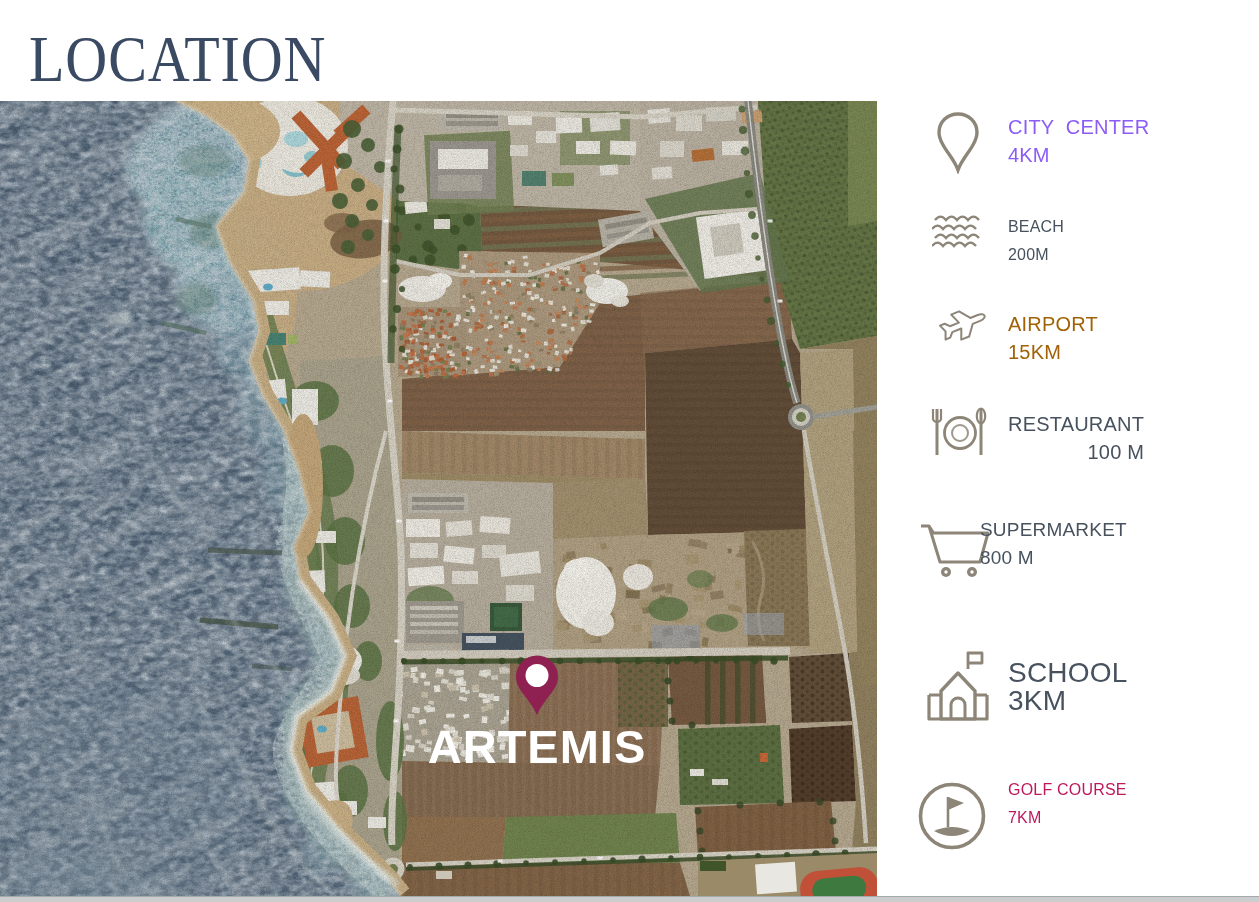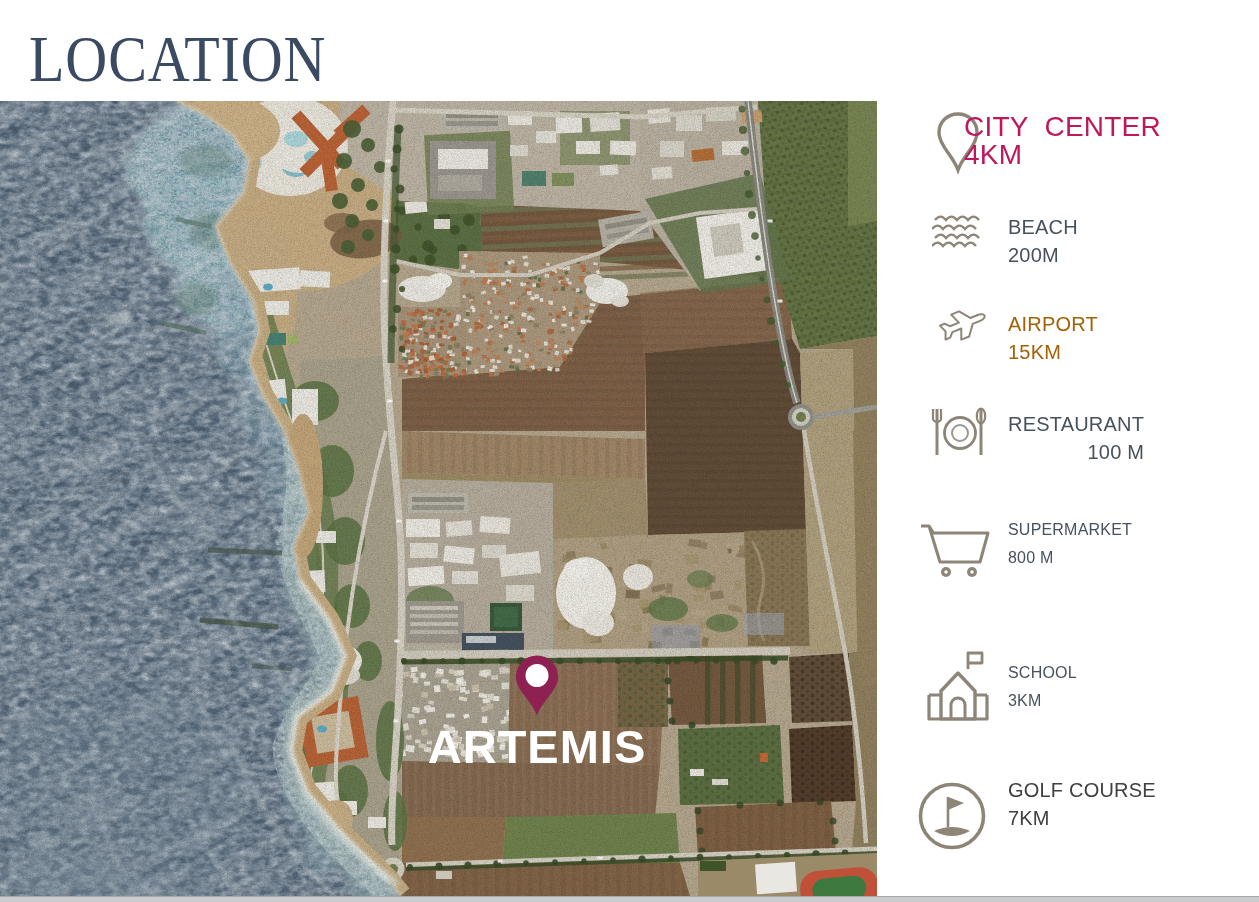--- a/index.html
+++ b/index.html
@@ -1098,28 +1098,28 @@
       <g>
 <path d="M537,614 C529,596 516,589.5 516,575.5 A21,21 0 1 1 558,575.5 C558,589.5 545,596 537,614 Z" fill="#8e2052"></path>
 <circle cx="537" cy="574.5" r="11.5" fill="#ffffff"></circle>
 </g>
       <text x="537" y="662" text-anchor="middle" font-family="Liberation Sans, sans-serif" font-size="47" font-weight="bold" fill="#ffffff" letter-spacing="1">ARTEMIS</text>
     </svg></div>
 <div class="bbar"></div>
 <div style="position:absolute;left:936px;top:111px;"><svg width="44" height="63" viewBox="0 0 44 63">
       <path d="M22,59 C18.5,49 11,41.5 6.8,33.5 C4.2,28.8 3,25.2 3,21.5 C3,10.8 11.3,3 22,3 C32.7,3 41,10.8 41,21.5 C41,25.2 39.8,28.8 37.2,33.5 C33,41.5 25.5,49 22,59 Z" fill="none" stroke="#8d8678" stroke-width="3.4"></path>
     </svg></div>
-<div style="position:absolute;left:964px;top:113px;font-size:28px;line-height:28px;color:#be185d;letter-spacing:0.2px;">CITY&nbsp; CENTER<br>4KM</div>
+<div style="position:absolute;left:1008px;top:113px;font-size:20px;line-height:28px;color:#8b5cf6;letter-spacing:0.2px;">CITY&nbsp; CENTER<br>4KM</div>
 <div style="position:absolute;left:932px;top:213px;"><svg width="52" height="40" viewBox="0 0 52 40">
       <path d="M3,7 q5.5,-6.8 11,0 q5.5,-6.8 11,0 q5.5,-6.8 11,0 q5.5,-6.8 11,0" fill="none" stroke="#8d8678" stroke-width="2.4"></path>
       <path d="M0,16 q5.5,-6.8 11,0 q5.5,-6.8 11,0 q5.5,-6.8 11,0 q5.5,-6.8 11,0" fill="none" stroke="#8d8678" stroke-width="2.4"></path>
       <path d="M3,25 q5.5,-6.8 11,0 q5.5,-6.8 11,0 q5.5,-6.8 11,0 q5.5,-6.8 11,0" fill="none" stroke="#8d8678" stroke-width="2.4"></path>
       <path d="M0,33 q5.5,-6.8 11,0 q5.5,-6.8 11,0 q5.5,-6.8 11,0 q5.5,-6.8 11,0" fill="none" stroke="#8d8678" stroke-width="2.4"></path>
     </svg></div>
-<div style="position:absolute;left:1008px;top:213px;font-size:20px;line-height:28px;color:#47525e;letter-spacing:0.2px;">BEACH<br>200M</div>
+<div style="position:absolute;left:1008px;top:213px;font-size:16px;line-height:28px;color:#47525e;letter-spacing:0.2px;">BEACH<br>200M</div>
 <div style="position:absolute;left:932px;top:299px;"><svg width="54" height="54" viewBox="0 0 54 54">
       <g transform="translate(27,27) rotate(-22)">
         <path d="M -3 -13.5 L 5.5 -13.5 L 13.5 -3.2 L 21.5 -3.2 C 25.5 -3.2 27.5 -1.4 27.5 0 C 27.5 1.4 25.5 3.2 21.5 3.2 L 13.5 3.2 L 5.5 13.5 L -3 13.5 L 1.2 3.2 L -8.5 3.2 L -12.5 7.5 L -17.5 7.5 L -14.5 0 L -17.5 -7.5 L -12.5 -7.5 L -8.5 -3.2 L 1.2 -3.2 Z" fill="#ffffff" stroke="#8d8678" stroke-width="2" stroke-linejoin="round"></path>
       </g>
     </svg></div>
 <div style="position:absolute;left:1008px;top:310px;font-size:20px;line-height:28px;color:#a16207;letter-spacing:0.2px;">AIRPORT<br>15KM</div>
 <div style="position:absolute;left:930px;top:406px;"><svg width="58" height="52" viewBox="0 0 58 52">
 <g stroke="#8d8678" fill="none">
 <path d="M7,3 L7,49" stroke-width="3"></path>
 <path d="M3,3 L3,14 M11,3 L11,14" stroke-width="2.2"></path>
@@ -1133,29 +1133,29 @@
 <div style="position:absolute;left:1008px;top:410px;font-size:20px;line-height:28px;color:#47525e;letter-spacing:0.2px;text-align:right;">RESTAURANT<br>100 M</div>
 <div style="position:absolute;left:919px;top:518px;"><svg width="72" height="62" viewBox="0 0 72 62">
 <g stroke="#8d8678" fill="none" stroke-width="3" stroke-linejoin="round">
 <path d="M2,8 L10,8 L14.5,15 L69,15 L61,44 L21,44 L10,8"></path>
 </g>
 <circle cx="27" cy="54" r="5" fill="#8d8678"></circle>
       <circle cx="27" cy="54" r="1.7" fill="#fff"></circle>
 <circle cx="53" cy="54" r="5" fill="#8d8678"></circle>
       <circle cx="53" cy="54" r="1.7" fill="#fff"></circle>
 </svg></div>
-<div style="position:absolute;left:1008px;top:516px;font-size:16px;line-height:28px;color:#47525e;letter-spacing:0.2px;">SUPERMARKET<br>800 M</div>
+<div style="position:absolute;left:980px;top:516px;font-size:19px;line-height:28px;color:#47525e;letter-spacing:0.2px;">SUPERMARKET<br>800 M</div>
 <div style="position:absolute;left:924px;top:649px;"><svg width="68" height="74" viewBox="0 0 68 74">
 <g stroke="#8d8678" fill="none" stroke-width="3.4" stroke-linejoin="round">
 <path d="M44,20 L44,4 L58,4 L58,14 L44,14" stroke-width="2.8"></path>
 <path d="M17,42 L34,24 L51,42 L51,70 L17,70 Z"></path>
 <path d="M27,70 L27,56 a7,7 0 0 1 14,0 L41,70" stroke-width="3"></path>
 <path d="M5,46 L17,46 M5,46 L5,70 L17,70" stroke-width="3.2"></path>
 <path d="M63,46 L51,46 M63,46 L63,70 L51,70" stroke-width="3.2"></path>
 </g>
     </svg></div>
-<div style="position:absolute;left:1008px;top:659px;font-size:16px;line-height:28px;color:#47525e;letter-spacing:0.2px;">SCHOOL<br>3KM</div>
+<div style="position:absolute;left:1008px;top:659px;font-size:28px;line-height:28px;color:#47525e;letter-spacing:0.2px;">SCHOOL<br>3KM</div>
 <div style="position:absolute;left:917px;top:781px;"><svg width="70" height="70" viewBox="0 0 70 70">
 <circle cx="35" cy="35" r="31.5" fill="none" stroke="#8d8678" stroke-width="3.6"></circle>
 <path d="M31,16 L31,46" stroke="#8d8678" stroke-width="2.6" fill="none"></path>
 <path d="M31,16 L47,22 L31,29 Z" fill="#8d8678"></path>
 <path d="M17,50 Q35,42 53,50 Q35,60 17,50 Z" fill="#8d8678"></path>
 </svg></div>
-<div style="position:absolute;left:1008px;top:776px;font-size:20px;line-height:28px;color:#404040;letter-spacing:0.2px;">GOLF COURSE<br>7KM</div>
+<div style="position:absolute;left:1008px;top:776px;font-size:16px;line-height:28px;color:#be185d;letter-spacing:0.2px;">GOLF COURSE<br>7KM</div>
 </body></html>

